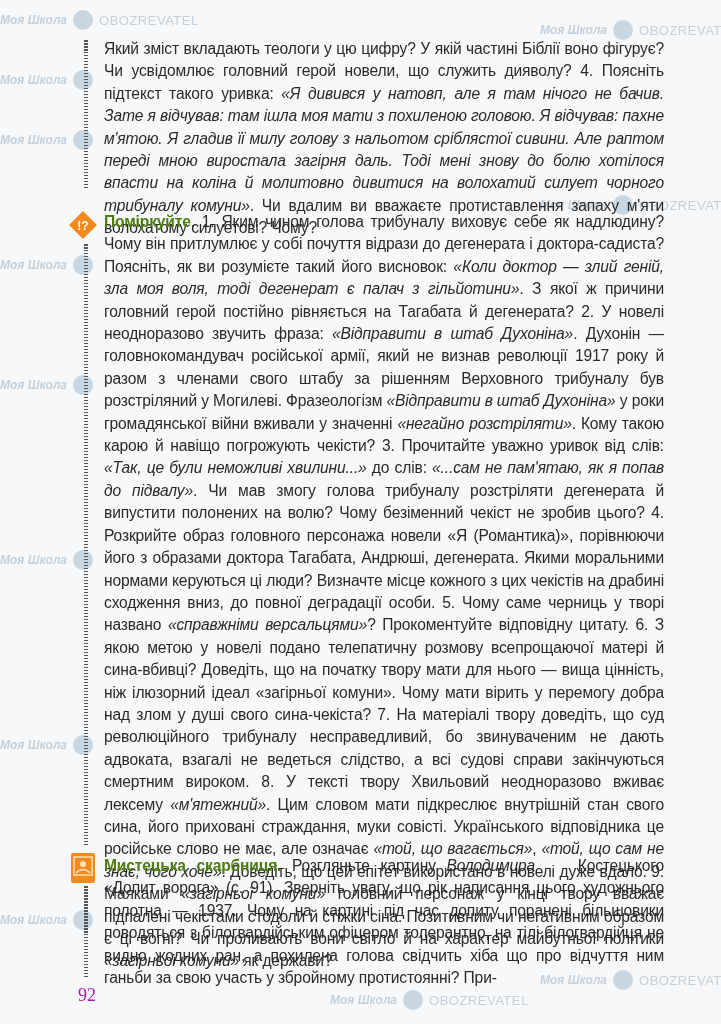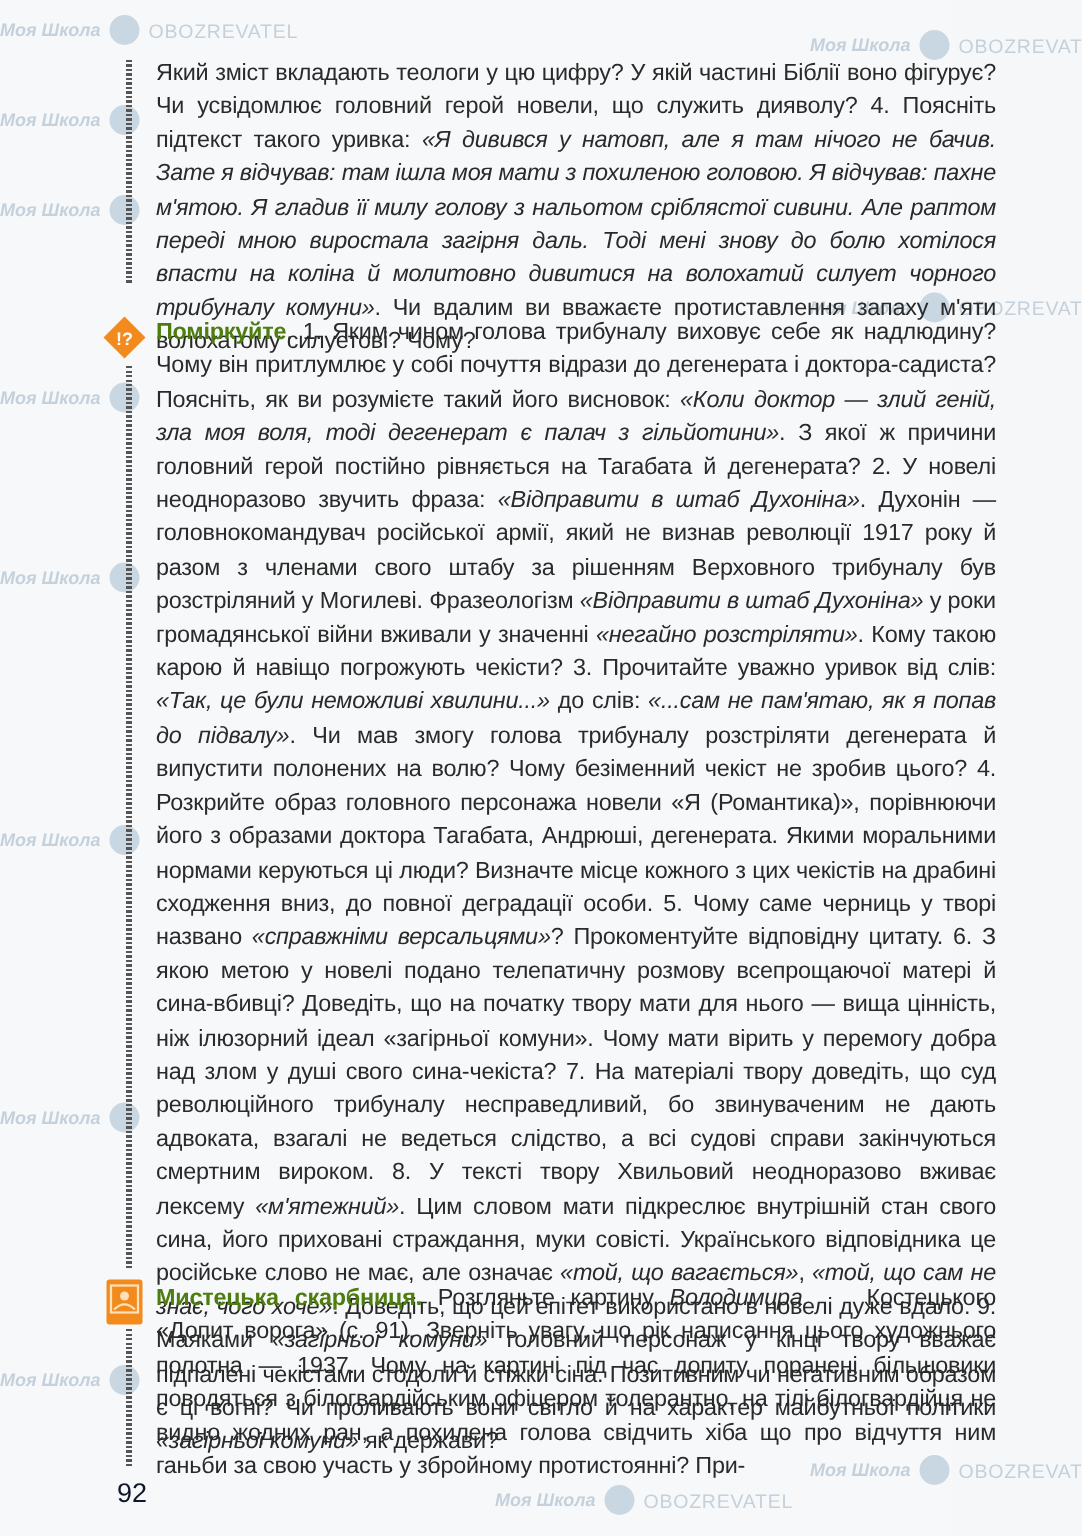--- a/index.html
+++ b/index.html
@@ -45,23 +45,23 @@
     .icon-art {
       position: absolute;
       left: 71px; top: 853px;
       width: 24px; height: 30px;
       background: #f28a1e;
       border-radius: 2px;
     }
     .page-number {
       position: absolute;
       left: 78px; top: 985px;
-      font-family: Liberation Sans, sans-serif;
+      font-family: Liberation Serif, serif;
       font-size: 18px;
-      color: #0f172a;
+      color: #a21caf;
     }
     .wm {
       position: absolute;
       display: flex; align-items: center; gap: 6px;
       color: #c4d1dc;
       font-size: 12px;
       white-space: nowrap;
       pointer-events: none;
     }
     .wm .wm-school { font-style: italic; font-weight: bold; }

